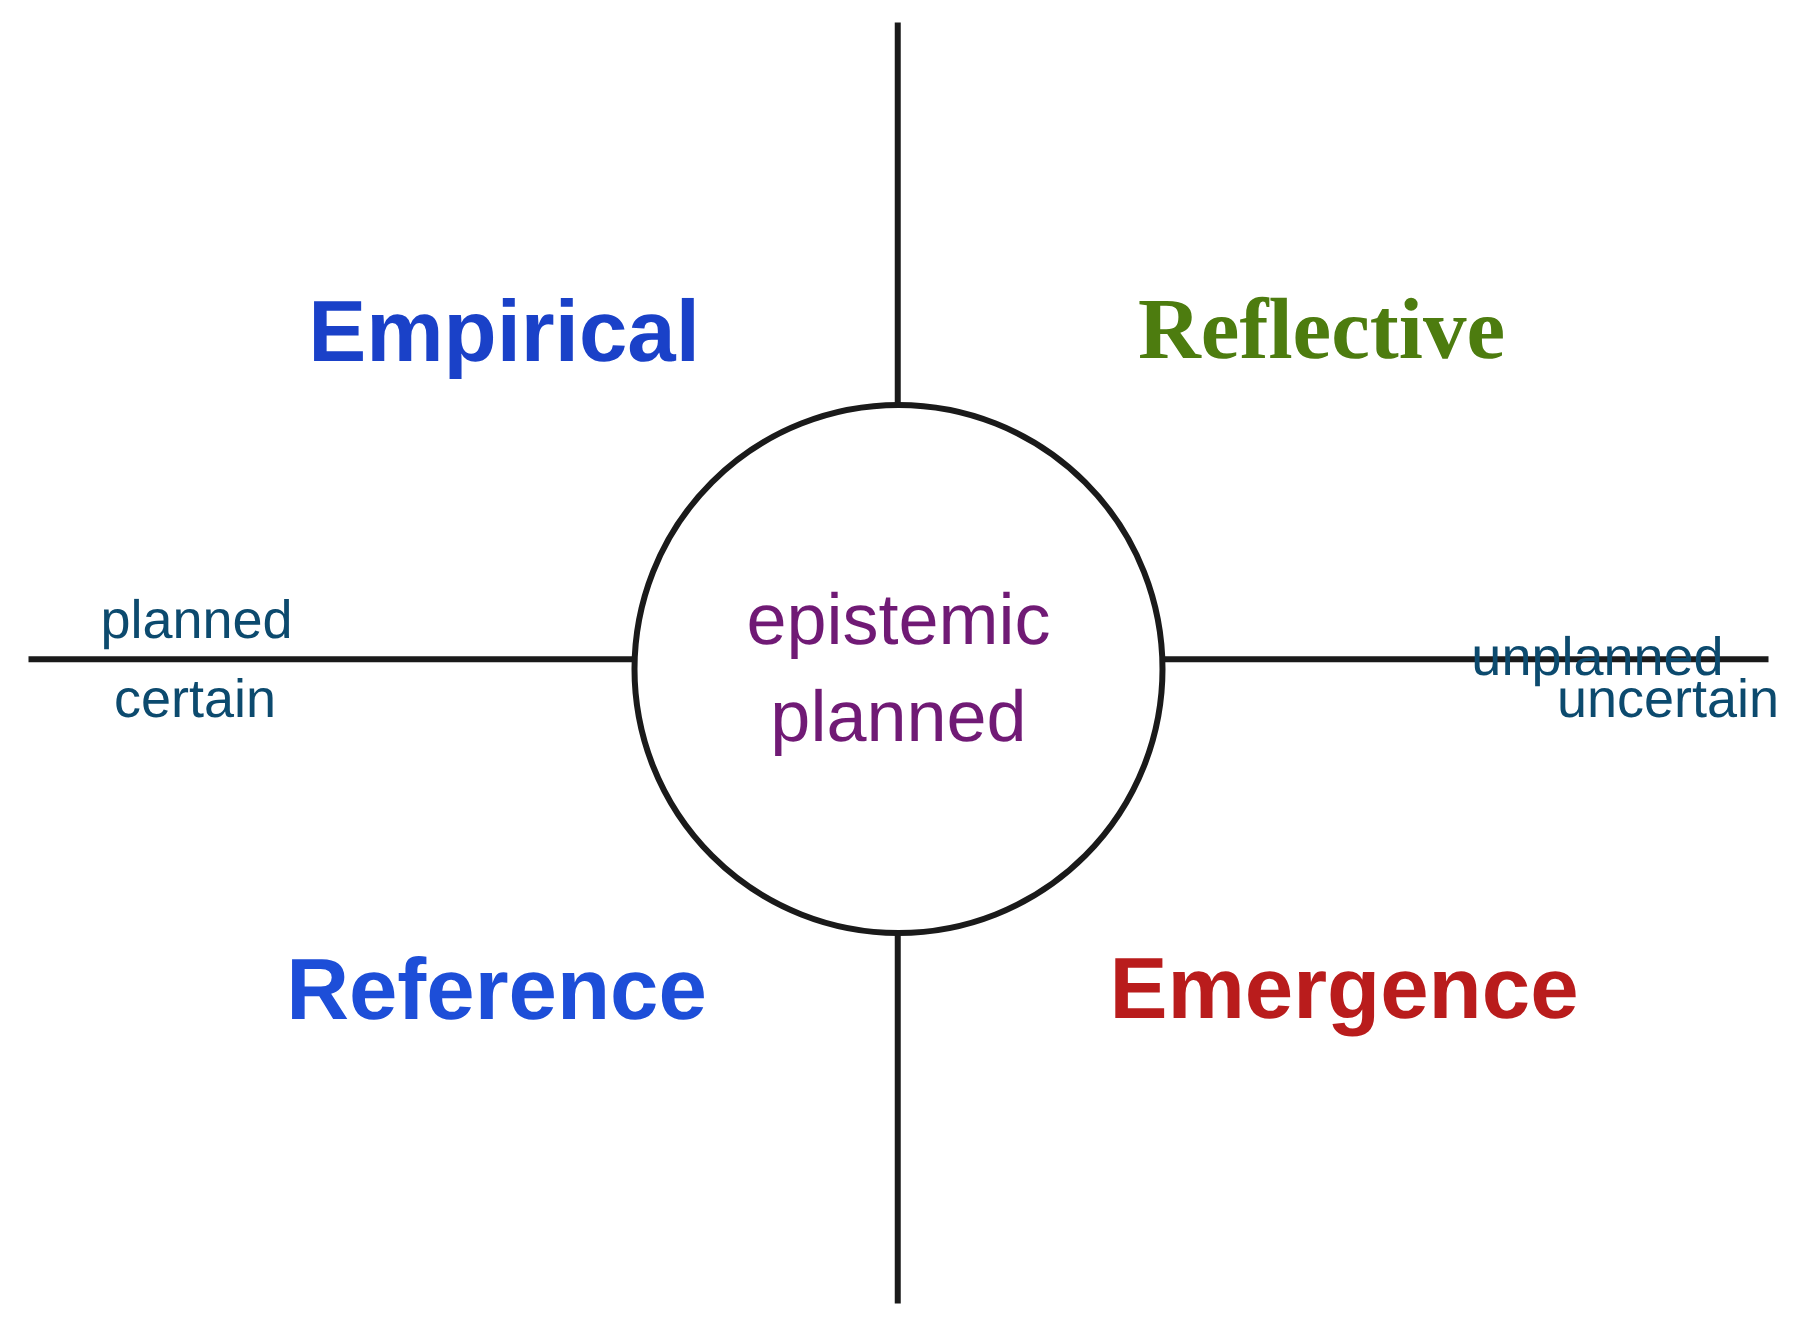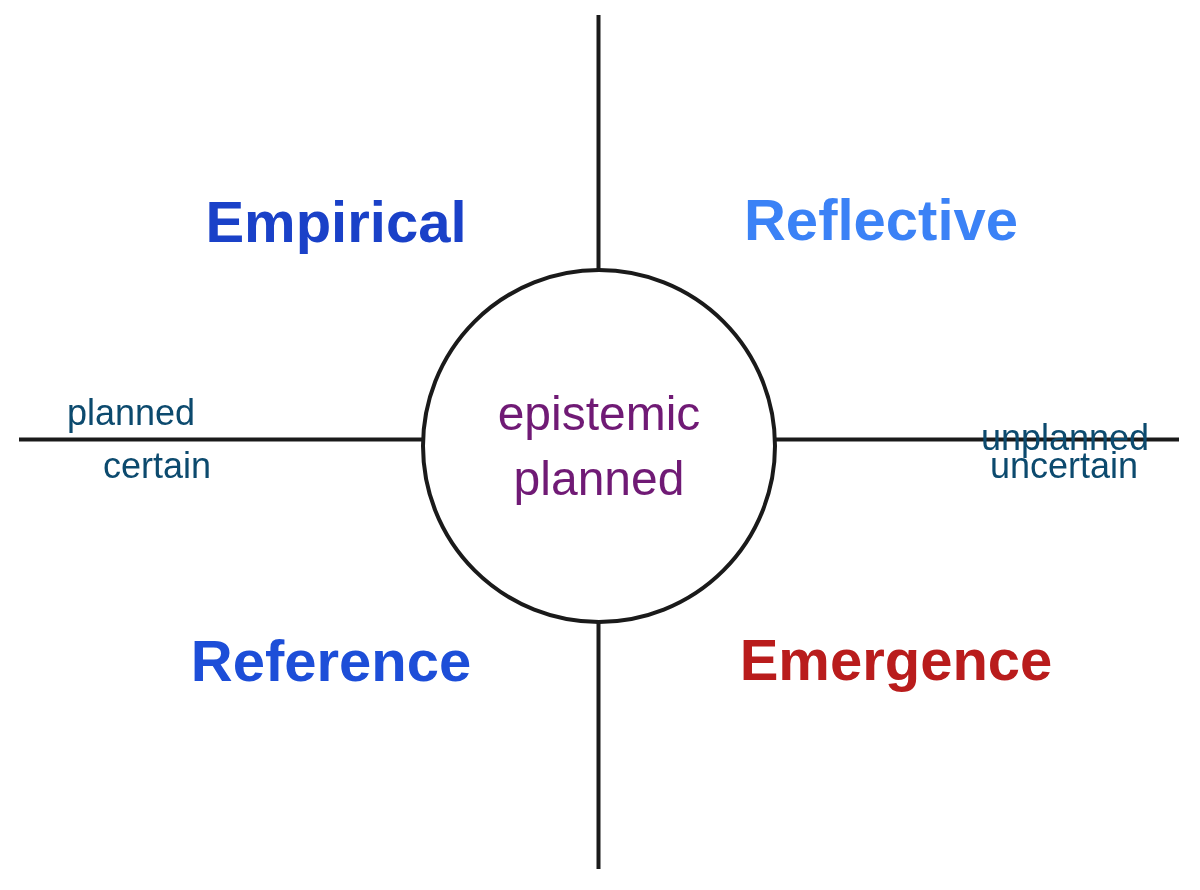--- a/index.html
+++ b/index.html
@@ -44,38 +44,38 @@
     font-size: 48px;
     line-height: 65px;
     color: #701a75;
     font-weight: 400;
   }
   #q-empirical  { left: 336px; top: 221px; }
   #q-reflective { left: 881px; top: 219px; }
   #q-reference  { left: 331px; top: 660px; }
   #q-emergence  { left: 896px; top: 659px; }
   #ax-planned   { left: 131px;  top: 413px; }
-  #ax-certain   { left: 130px;  top: 466px; margin-left: 27px; }
+  #ax-certain   { left: 130px;  top: 466px; }
   #ax-unplanned { left: 1065px; top: 413px; margin-top: 25px; }
-  #ax-uncertain { left: 1064px; top: 466px; }
+  #ax-uncertain { left: 1112px; top: 466px; }
 </style>
 </head>
 <body>
 
 <div class="canvas">
 
   <svg class="layer-svg" width="1200" height="890" viewBox="0 0 1200 890">
     <line x1="598.5" y1="15" x2="598.5" y2="869" stroke-width="4" stroke="#1a1a1a"></line>
     <line x1="19" y1="439.5" x2="1179" y2="439.5" stroke-width="4" stroke="#1a1a1a"></line>
     <circle cx="599" cy="446" r="176" fill="#ffffff" stroke-width="4" stroke="#1a1a1a"></circle>
   </svg>
 
   <div id="q-empirical" class="label quadrant-label" style="color: rgb(26, 65, 200);">Empirical</div>
 
-  <div id="q-reflective" class="label quadrant-label" style="color: #3b82f6;">Reflective</div>
+  <div id="q-reflective" class="label quadrant-label" style="color: #4d7c0f; font-family: Liberation Serif, serif;">Reflective</div>
 
   <div id="q-reference" class="label quadrant-label" style="color: #1d4ed8;">Reference</div>
 
   <div id="q-emergence" class="label quadrant-label" style="color: #b91c1c;">Emergence</div>
 
   <div id="ax-planned" class="label axis-label">planned</div>
 
   <div id="ax-certain" class="label axis-label">certain</div>
 
   <div id="ax-unplanned" class="label axis-label">unplanned</div>

